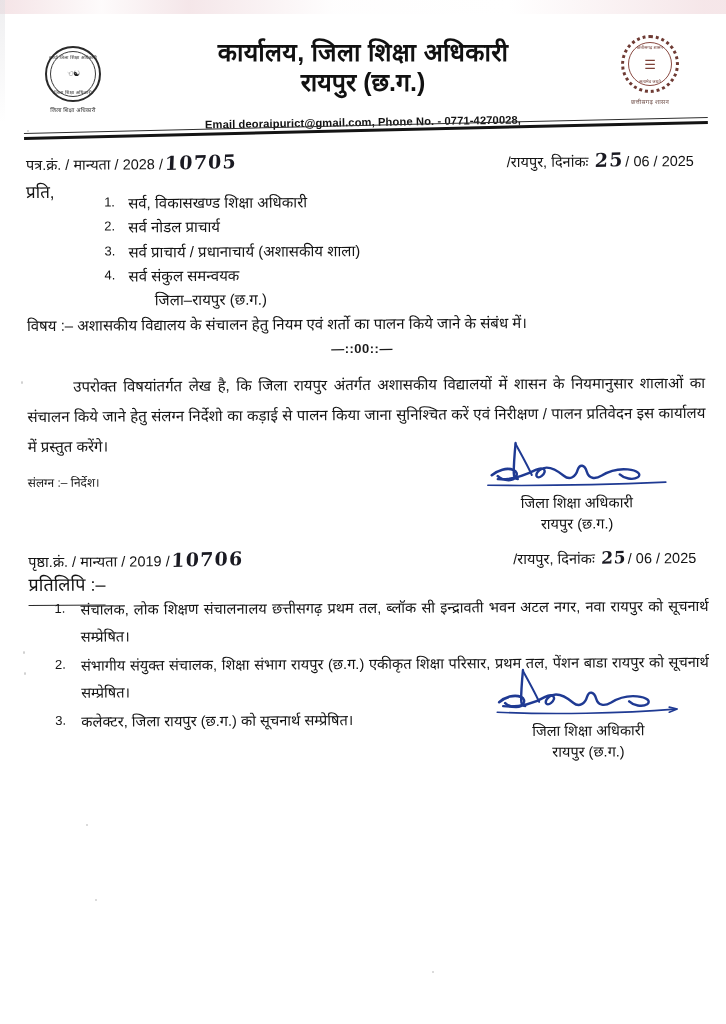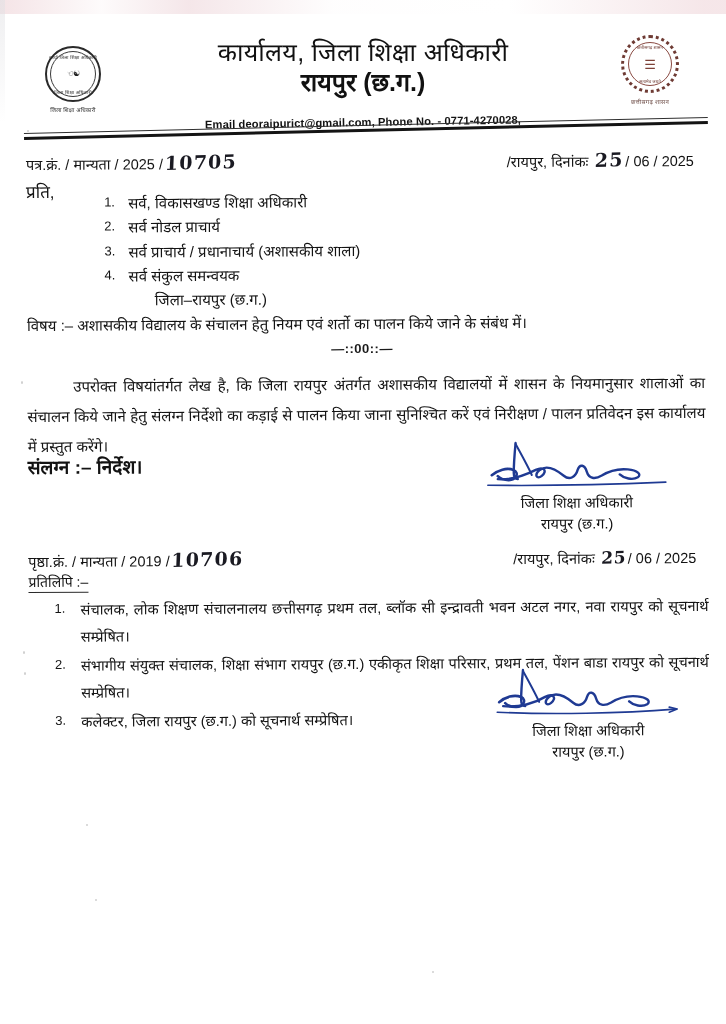--- a/index.html
+++ b/index.html
@@ -143,21 +143,21 @@
   }
 
   .office-title {
     position: absolute;
     left: 0; right: 0;
     top: 8px;
     text-align: center;
   }
   .office-title .line1 {
     font-size: 25px;
-    font-weight: 400;
+    font-weight: 700;
     color: #111111;
     letter-spacing: 0.3px;
     line-height: 1.18;
   }
   .office-title .line2 {
     font-size: 25px;
     font-weight: 700;
     color: #111111;
     line-height: 1.15;
   }
@@ -296,24 +296,23 @@
     font-size: 15px;
     line-height: 2.0;
     color: #141414;
     text-align: justify;
     text-align-last: left;
   }
   .body-para .indent { display: inline-block; width: 46px; }
 
   .enclosure {
     position: absolute;
-    left: 28px; top: 452px;
-    font-size: 19px;
-    color: #131313;
-    font-weight: bold;
+    left: 28px; top: 472px;
+    font-size: 12px;
+    color: #131313;
   }
 
   
   .sign-block {
     position: absolute;
     width: 250px;
     text-align: center;
   }
   .sign-block.one { left: 452px; top: 440px; }
   .sign-block.two { left: 462px; top: 668px; }
@@ -334,24 +333,24 @@
     font-size: 14.5px;
     color: #121212;
     line-height: 1.4;
     white-space: nowrap;
   }
 
   
   .copy-label {
     position: absolute;
     left: 28px; top: 570px;
-    font-size: 14px;
+    font-size: 18px;
     color: #131313;
     border-bottom: 1px solid #2a2a2a;
-    padding-bottom: 1px;
+    padding-bottom: 9px;
     display: inline-block;
   }
   .copy-list {
     position: absolute;
     left: 48px; top: 595px;
     width: 660px;
     margin: 0;
     padding: 0;
     list-style: none;
     font-size: 14.6px;
@@ -416,21 +415,21 @@
 
   <div class="header-rule">
     <div class="bar-thin"></div>
     <div class="bar-thick"></div>
   </div>
 
   <div class="sheet">
 
     <div class="ref-row first">
       <div class="ref-left">
-        <span>पत्र.क्रं. / मान्यता / 2025 /</span><span class="hand">10705</span>
+        <span>पत्र.क्रं. / मान्यता / 2028 /</span><span class="hand">10705</span>
       </div>
       <div class="ref-right">
         <span>/रायपुर, दिनांकः</span>
         <span class="hand">25</span><span>/ 06 / 2025</span>
       </div>
     </div>
 
     <div class="to-label">प्रति,</div>
 
     <ul class="recipients">

